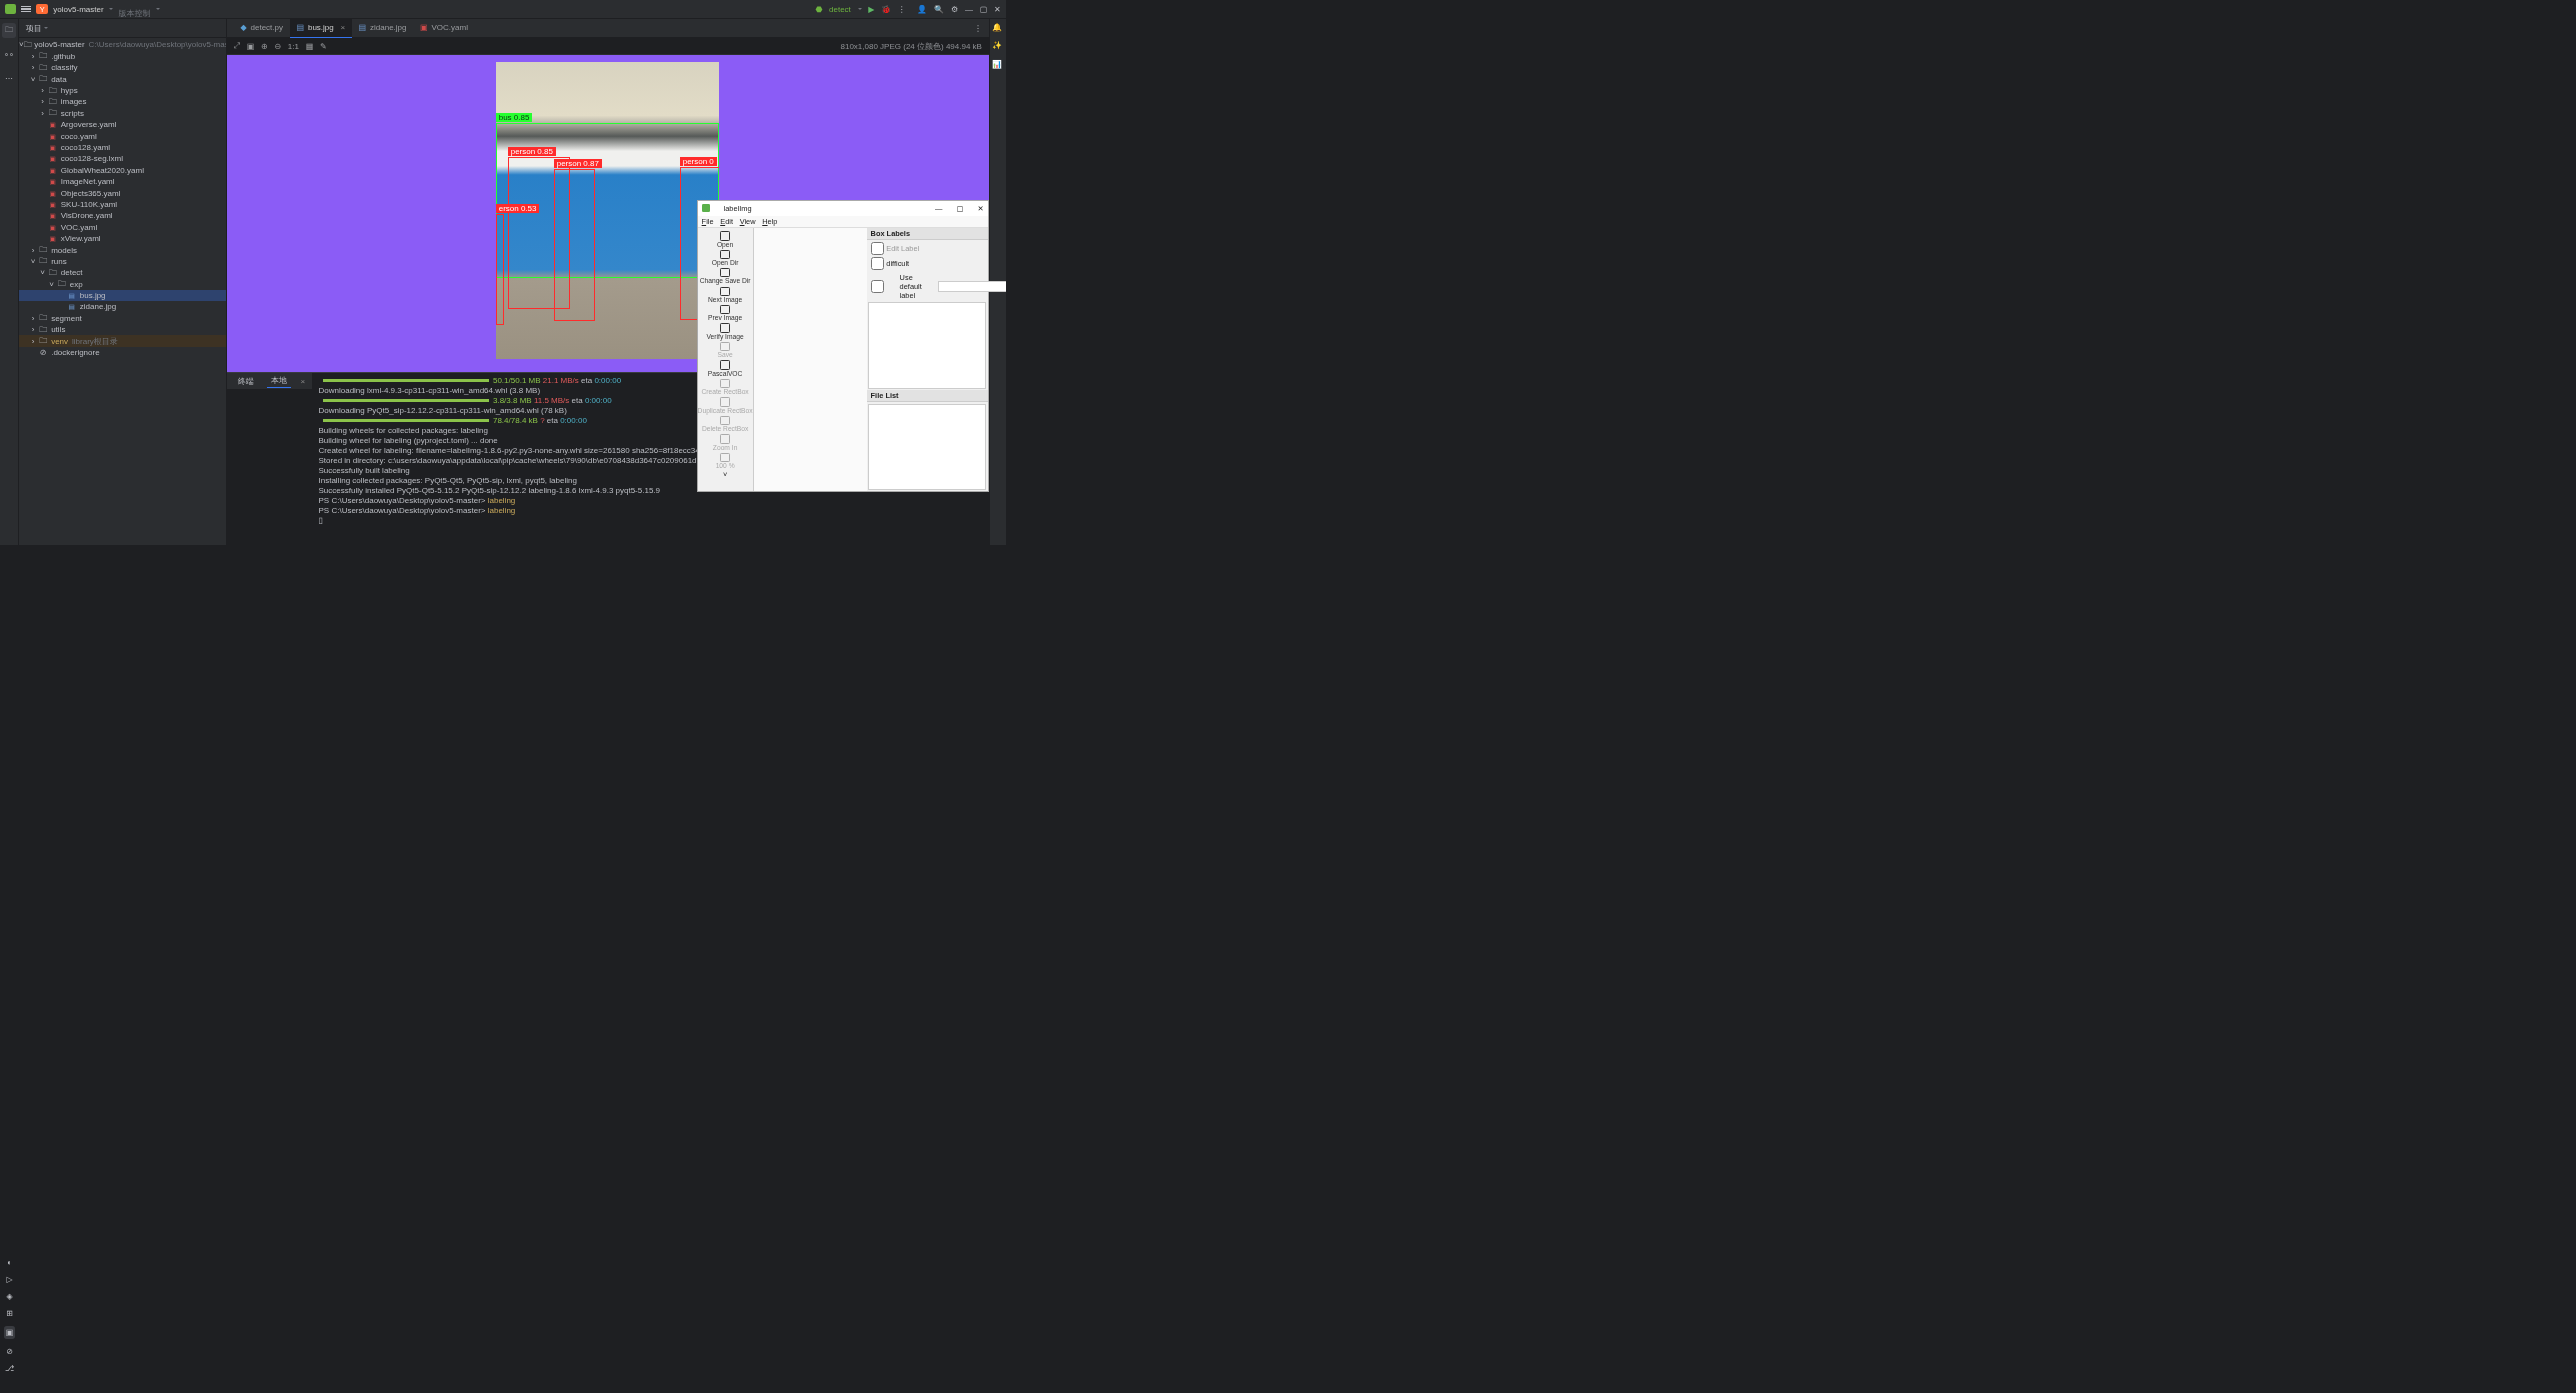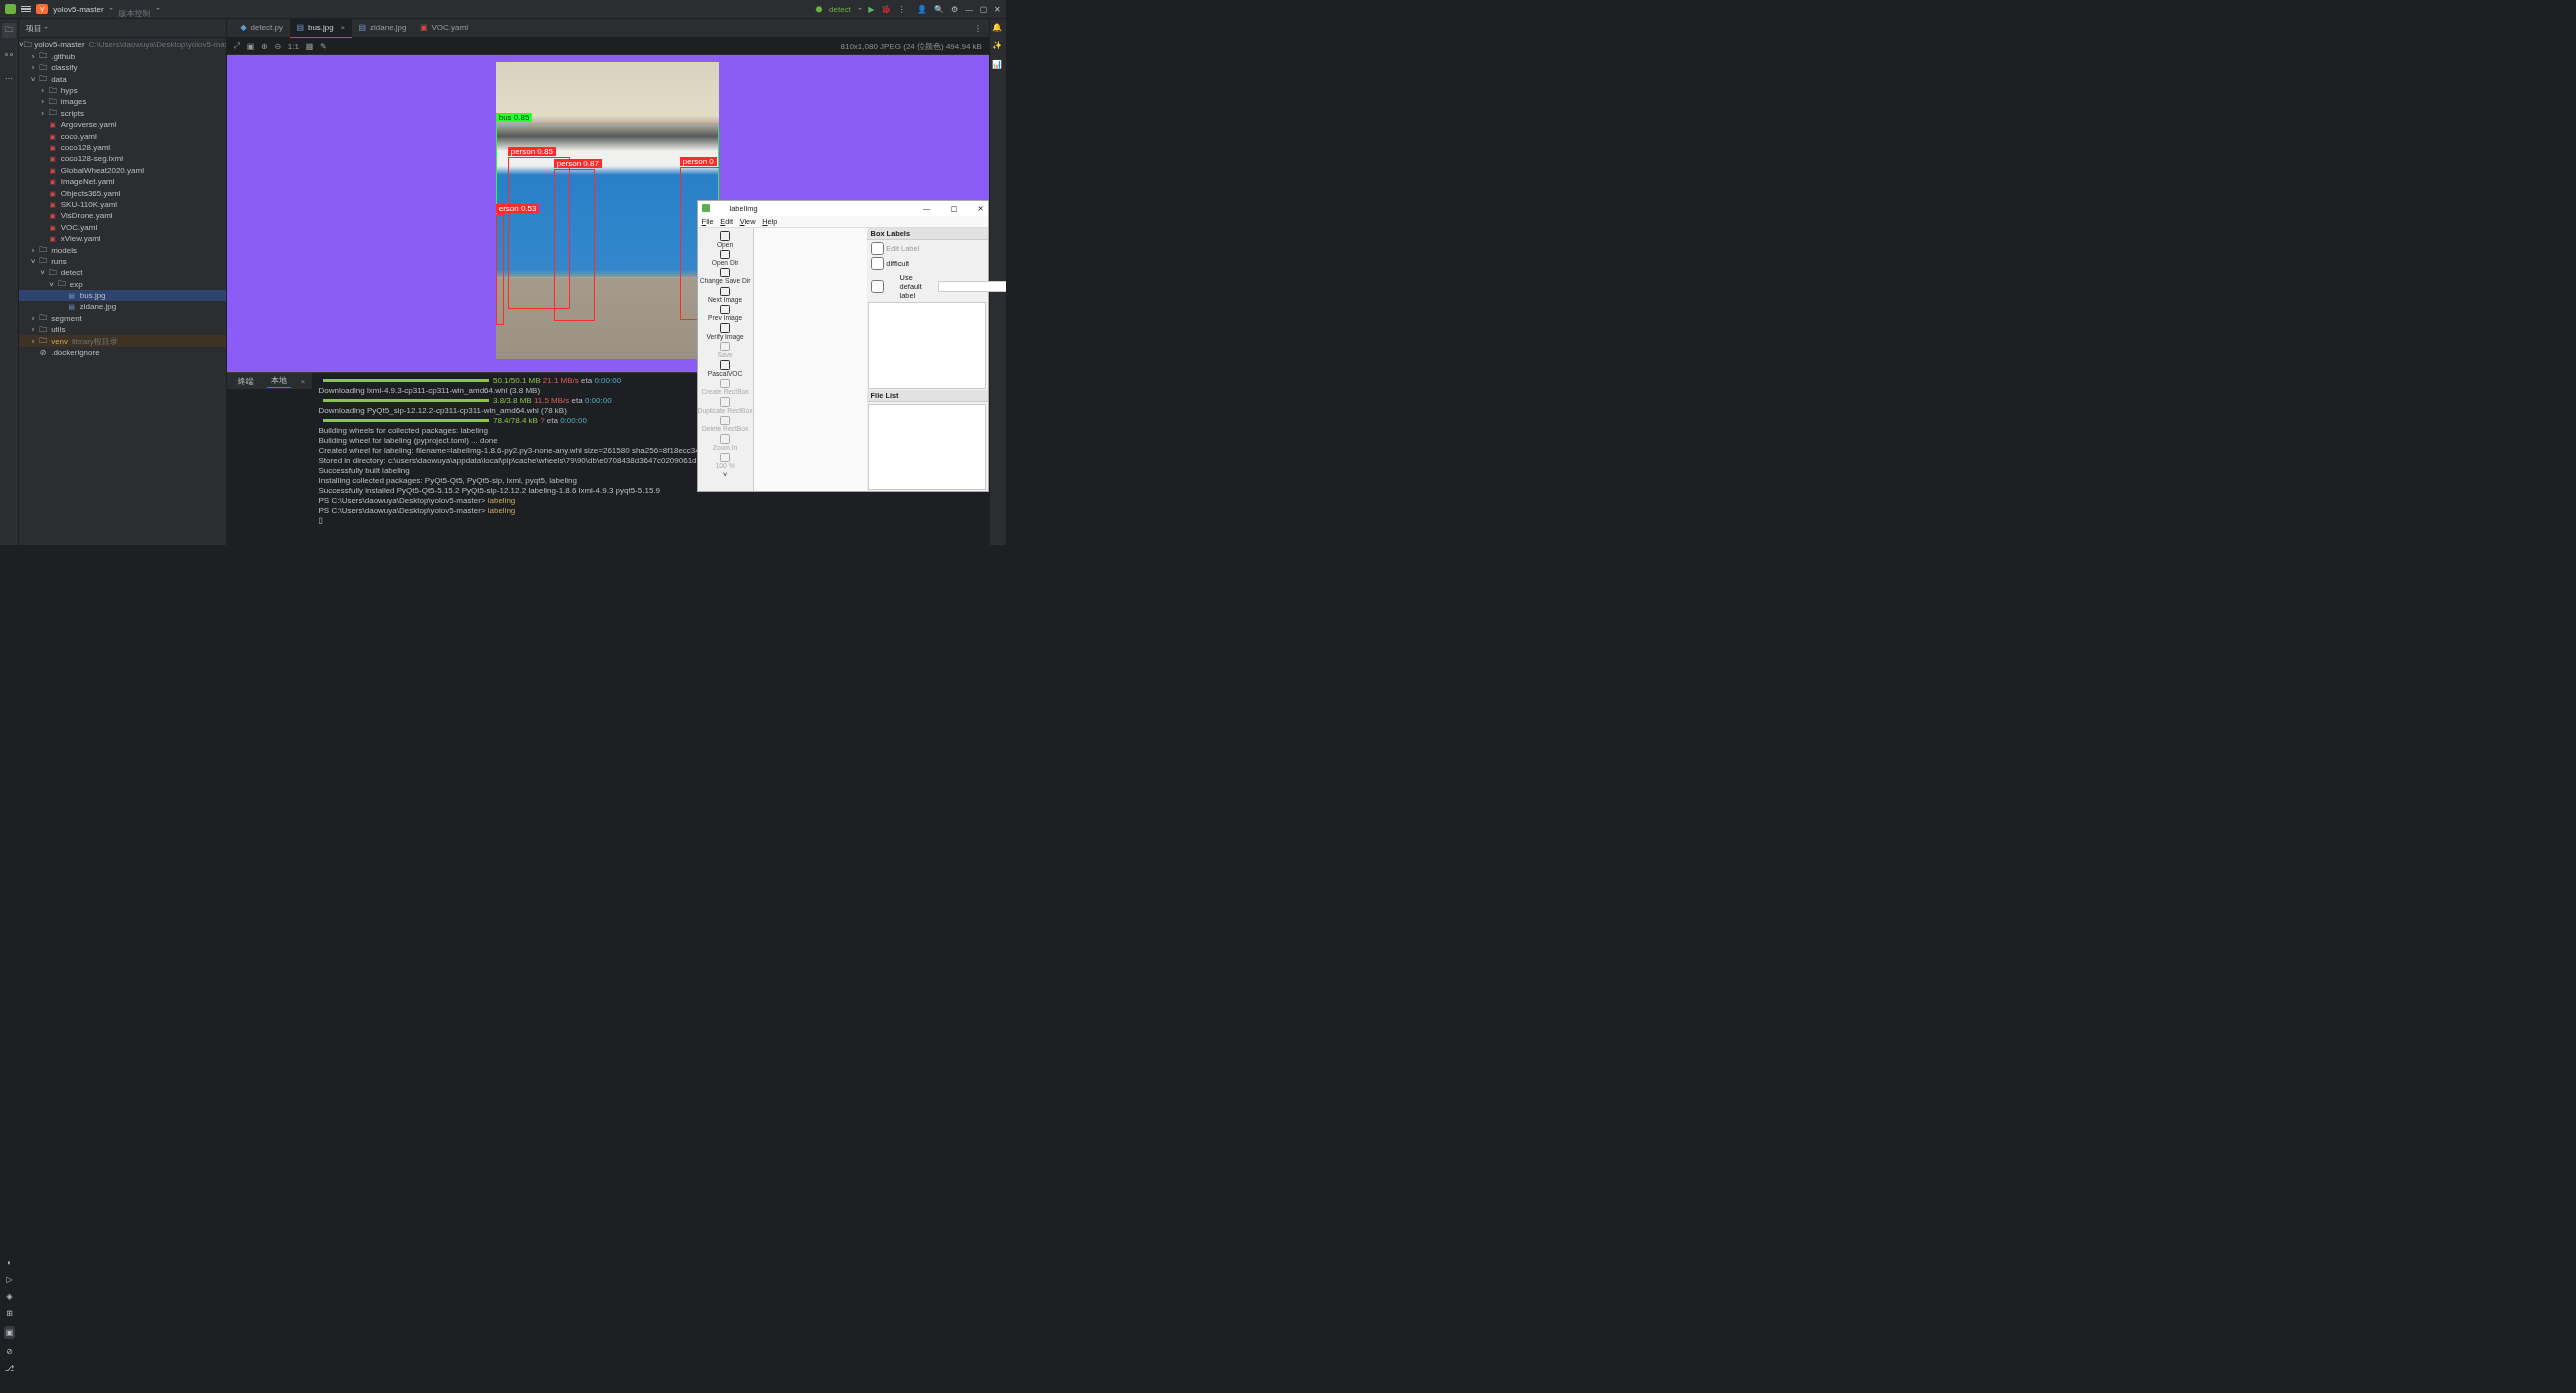--- a/index.html
+++ b/index.html
@@ -55,21 +55,21 @@
 .c { color: #4fb0c6; }
 .yc { color: #c9a95c; }
 .prog { display: inline-block; height: 2.7px; background: #8bc34a; vertical-align: middle; margin-right: 4px; }
 .statusbar { height: 16px; background: #2b2d30; display: flex; align-items: center; padding: 0 6.7px; font-size: 8px; color: #bcbec4; border-top: 0.7px solid #1e1f22; }
 .sb-crumbs { display: flex; align-items: center; gap: 2.7px; }
 .sb-r { margin-left: auto; display: flex; align-items: center; gap: 6.7px; }
 .chev::before { content: "›"; color: #707070; margin: 0 2.7px; }
 .left-bottom-rail { position: absolute; left: 0; bottom: 16px; width: 19px; display: flex; flex-direction: column-reverse; align-items: center; gap: 8px; padding-bottom: 4px; }
 
 .labelimg { position: absolute; right: 0; top: 181px; width: 292px; height: 292px; background: #f0f0f0; border: 0.7px solid #aaa; display: flex; flex-direction: column; font-size: 7.4px; color: #222; }
-.li-title { height: 14.8px; background: #fff; display: flex; align-items: center; padding: 0 4px; gap: 20px; }
+.li-title { height: 14.8px; background: #fff; display: flex; align-items: center; padding: 0 4px; gap: 14px; }
 .li-title-sp { flex: 1; }
 .li-menu { height: 12px; background: #f8f8f8; display: flex; align-items: center; padding: 0 4px; gap: 6.7px; border-bottom: 0.7px solid #ddd; }
 .li-menu span u { text-decoration: underline; }
 .li-body { flex: 1; display: flex; }
 .li-tools { width: 56px; background: #f0f0f0; border-right: 0.7px solid #ccc; display: flex; flex-direction: column; align-items: center; padding-top: 2.7px; gap: 0.7px; }
 .li-tool { display: flex; flex-direction: column; align-items: center; color: #333; font-size: 6.7px; text-align: center; padding: 0.7px 0; }
 .li-tool.dis { color: #aaa; }
 .li-tool .ico { width: 10.7px; height: 9.4px; border: 0.7px solid currentColor; border-radius: 1.3px; }
 .li-canv { flex: 1; background: #fafafa; }
 .li-right { width: 121px; display: flex; flex-direction: column; }

